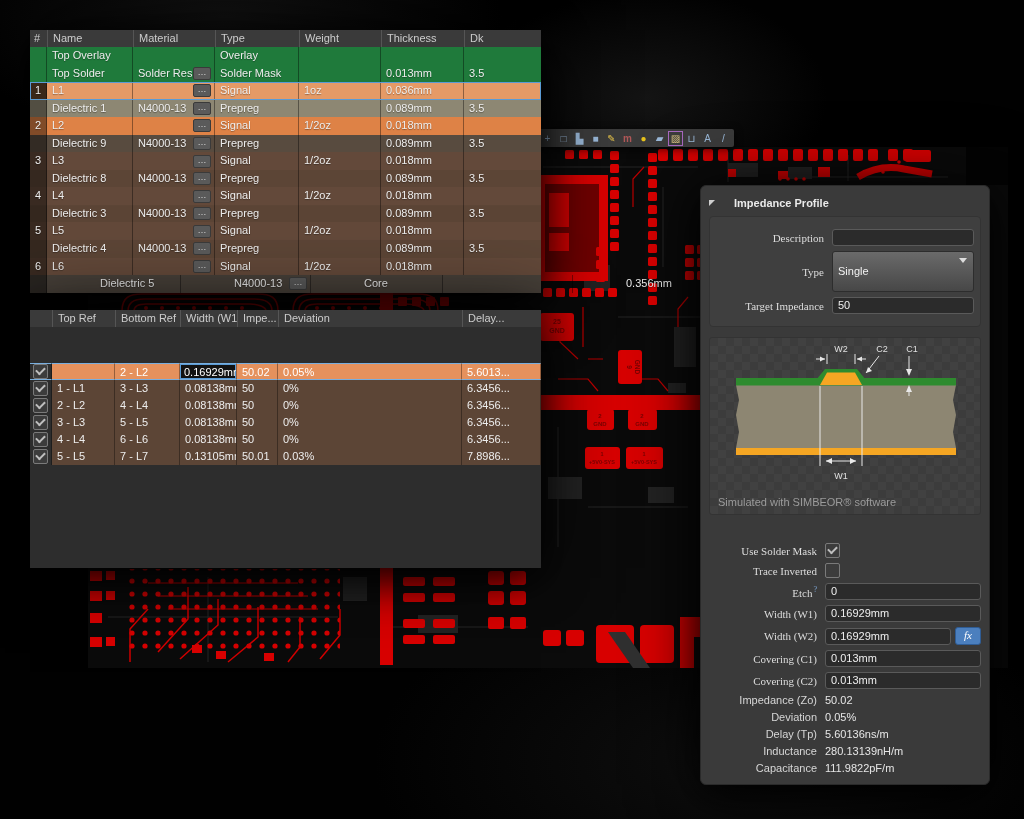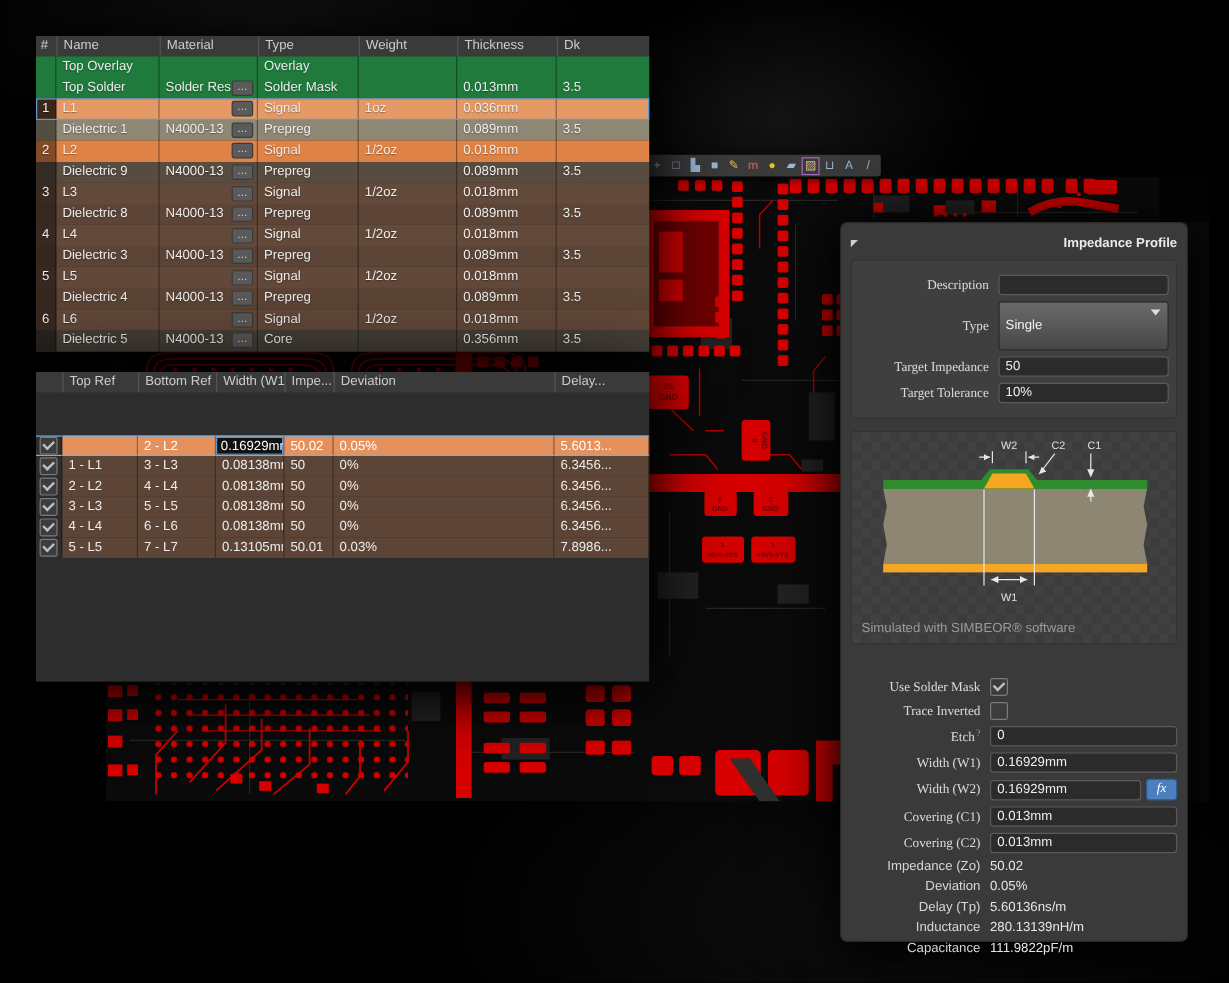--- a/index.html
+++ b/index.html
@@ -32,21 +32,21 @@
   .lrow b{font-weight:normal;padding-left:5px;border-right:1px solid rgba(0,0,0,.38);white-space:nowrap;overflow:hidden;
     text-shadow:0 1px 1px rgba(0,0,0,.35);}
   .lrow b:last-child{border-right:none;}
   .r-green{background:var(--green,#1f7a3b);}
   .r-cop1{background:var(--copper1,#e59a66);}
   .r-cop2{background:var(--copper2,#de8246);}
   .r-khaki{background:var(--khaki,#8d8773);}
   .r-d9{background:var(--d9,#584b3f);}
   .r-sig{background:var(--sigbrown,#63493a);}
   .r-pre{background:var(--prebrown,#5c4536);}
-  .r-core{background:var(--core,#474039);}
+  .r-core{background:var(--core,#474039);gap:48px;}
   .dkn b.n{background:rgba(0,0,0,.42);}
   .lrow.sel{outline:1px solid var(--sel-blue,#5b9bd5);outline-offset:-1px;}
   .lrow.sel b.n{background:rgba(0,0,0,.75);}
   .mat{display:flex;align-items:center;}
   .mat .v{flex:1;overflow:hidden;}
   .mbtn{width:16px;height:11px;line-height:9px;font-size:9px;text-align:center;background:#5a5a5a;
     border:1px solid #3a3a3a;border-radius:2px;color:#d8d8d8;margin-right:3px;text-shadow:none;}
   
   .it{position:absolute;left:30px;top:310px;width:511px;height:258px;background:#2d2d2d;font-size:11px;color:#ededed;}
   .it .hd,.irow{display:grid;grid-template-columns:22px 63px 65px 57px 41px 184px 1fr;}
@@ -62,21 +62,21 @@
   .irow.selrow b{background:var(--copper-sel,#e5915d);border-top:1px solid #79aede;border-bottom:1px solid #79aede;color:#fff;}
   .irow.selrow b.ck{background:#2d2d2d;border-top:1px solid #79aede;border-bottom:1px solid #79aede;}
   .editbox{position:absolute;inset:0;background:#121212;border:1px solid #5b9bd5;color:#fff;line-height:14px;padding-left:3px;}
   
   .cb{width:13px;height:13px;background:#3c3c3c;border:1px solid #7a7a7a;border-radius:2px;position:relative;display:inline-block;}
   .cb.on::after{content:"";position:absolute;left:2px;top:2px;width:7px;height:4px;
     border-left:2px solid #bfbfbf;border-bottom:2px solid #bfbfbf;transform:rotate(-45deg);}
   
   .props{position:absolute;left:700px;top:185px;width:290px;height:600px;background:#3a3a3a;
     border:1px solid #2a2a2a;border-radius:6px;box-sizing:border-box;padding:6px 8px;color:#dcdcdc;font-size:11px;}
-  .sect{display:flex;align-items:center;gap:5px;height:18px;font-weight:bold;color:#eaeaea;margin:2px 0 4px 0;justify-content:space-between;}
+  .sect{display:flex;align-items:center;gap:19px;height:18px;font-weight:bold;color:#eaeaea;margin:2px 0 4px 0;}
   .tri{width:0;height:0;border-top:6px solid #cfcfcf;border-right:6px solid transparent;}
   .grpbox{background:#3f3f3f;border:1px solid #333;border-radius:4px;padding:7px 6px;margin-bottom:10px;}
   .frow{display:flex;align-items:center;margin:5px 0;}
   .frow .lbl{width:108px;text-align:right;margin-right:8px;white-space:nowrap;flex:none;font-family:Liberation Serif, serif;}
   .inputbox{flex:1;height:15px;line-height:15px;background:#2b2b2b;border:1px solid #5a5a5a;border-radius:3px;
     padding:0 5px;color:#eee;overflow:hidden;white-space:nowrap;}
   .dropdown{flex:1;height:15px;line-height:15px;background:linear-gradient(#6a6a6a,#474747);border:1px solid #2d2d2d;
     border-radius:3px;padding:12px 5px;color:#f2f2f2;position:relative;}
   .dropdown .arr{position:absolute;right:6px;top:6px;width:0;height:0;border-left:4px solid transparent;
     border-right:4px solid transparent;border-top:5px solid #ddd;}
@@ -600,24 +600,20 @@
         <span class="inputbox"></span>
       </div>
       <div class="frow">
         <span class="lbl">Type</span>
         <span class="dropdown"><span>Single</span><span class="arr"></span></span>
       </div>
       <div class="frow">
         <span class="lbl">Target Impedance</span>
         <span class="inputbox">50</span>
       </div>
-      <div class="frow">
-        <span class="lbl">Target Tolerance</span>
-        <span class="inputbox">10%</span>
-      </div>
     </div>
 
     <div class="diagram">
       <svg width="260" height="150" viewBox="0 0 260 150">
         <path d="M20,45 L240,45 L237,60 L240,75 L237,92 L240,108 L20,108 L23,92 L20,75 L23,60 Z" fill="#8d8672"></path>
         <rect x="20" y="38" width="220" height="7.5" fill="#2e8b2e"></rect>
         <polygon points="96,45 109,29 141,29 154,45" fill="#2e8b2e"></polygon>
         <polygon points="104,45 146,45 139,32.5 111,32.5" fill="#f5a623"></polygon>
         <rect x="20" y="108" width="220" height="7" fill="#f5a623"></rect>
         <g stroke="#e8e8e8" fill="none" stroke-width="1">

